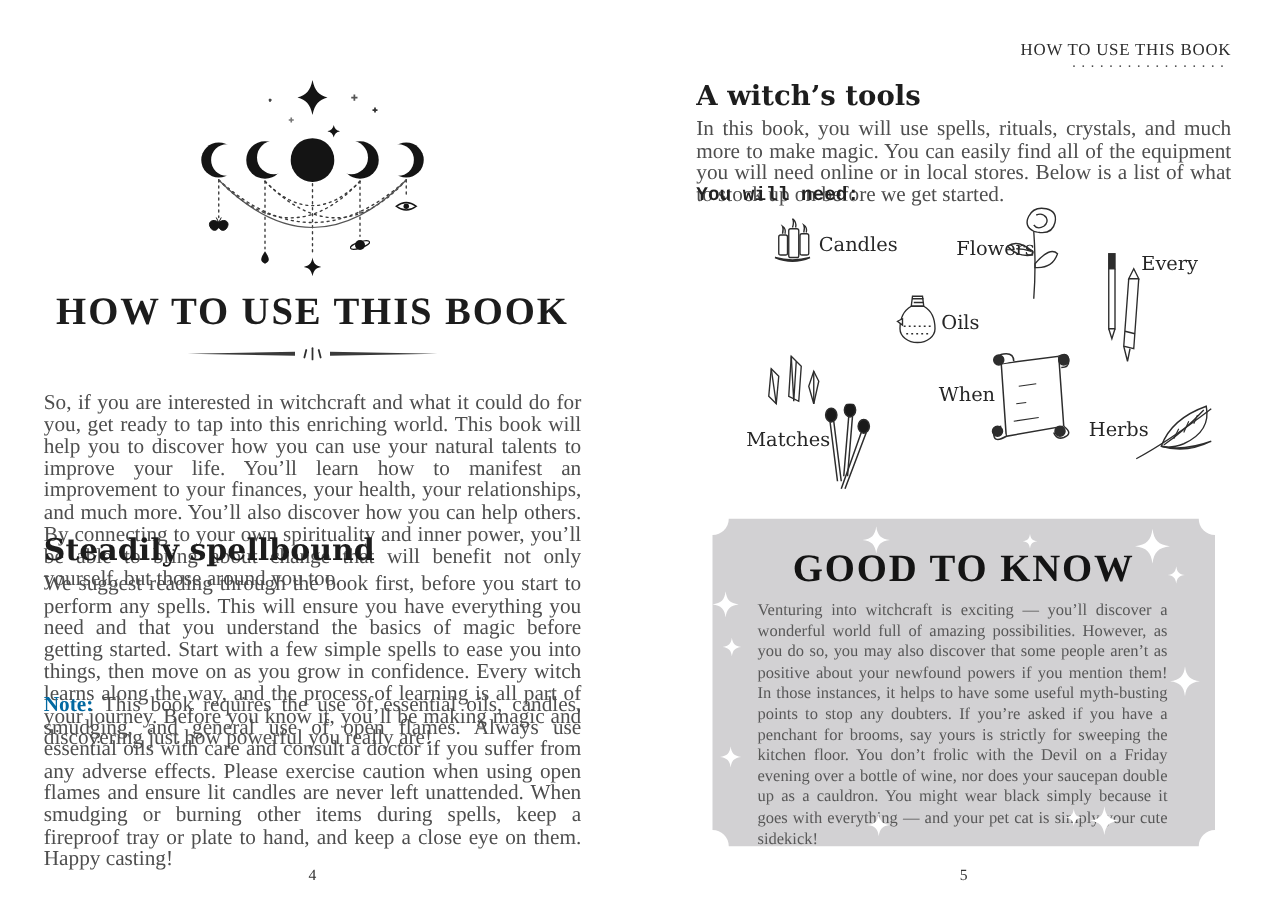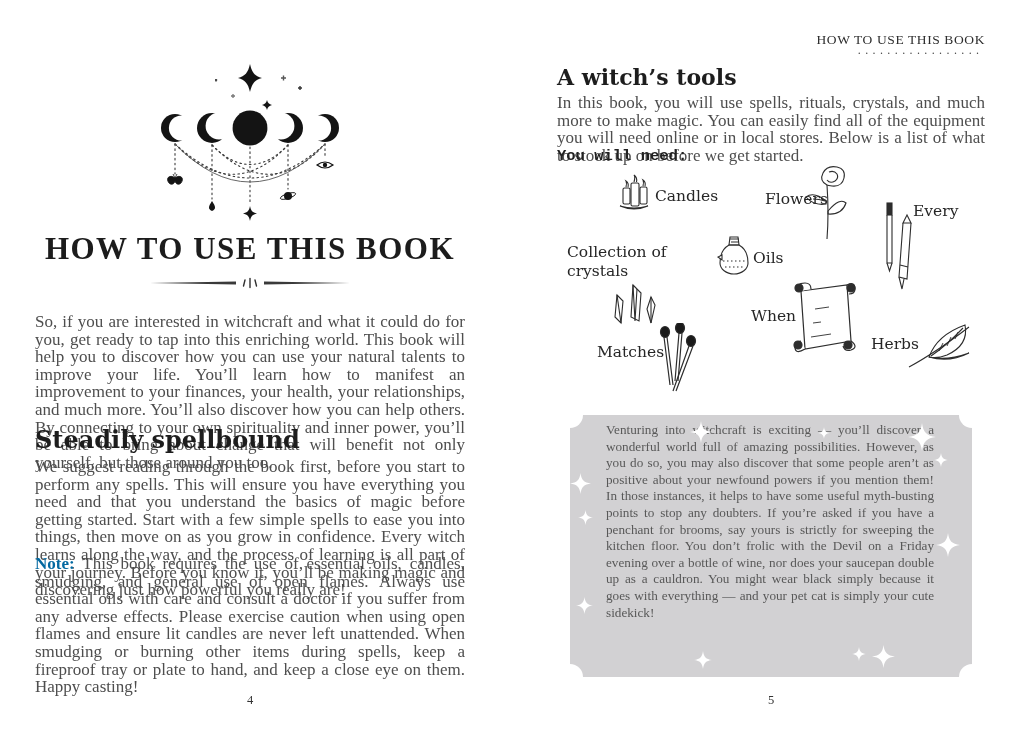--- a/index.html
+++ b/index.html
@@ -222,24 +222,20 @@
       <path d="M4 14 L4 62 L9 62 L9 14"></path>
       <path d="M4 62 L6.5 70 L9 62"></path>
       <path d="M20 22 l4 -8 l4 8 z"></path>
       <path d="M20 22 L16 76 L24 78 L28 22"></path>
       <path d="M17 64 L25 66"></path>
       <path d="M16 76 L19 88 L21 78"></path>
     </svg>
   </div>
   <div class="tool-label" style="left:356px; top:37px;">Every</div>
 
-  <div class="tool-label" style="left:10px; top:78px; line-height:19px;">
-    <div>Collection of</div>
-    <div>crystals</div>
-  </div>
   <div class="tool-icon" style="left:50px; top:112px;">
     <svg width="56" height="52" viewBox="0 0 56 52" fill="none" stroke="#2d2d2d" stroke-width="1.1">
       <path d="M10 18 L16 24 L14 46 L8 40 Z"></path>
       <path d="M10 18 L14 46"></path>
       <path d="M26 8 L34 16 L32 44 L24 40 Z"></path>
       <path d="M26 8 L28 44 M30 12 L28 44"></path>
       <path d="M44 20 L48 28 L44 46 L40 32 Z"></path>
       <path d="M44 20 L44 46"></path>
     </svg>
   </div>
@@ -349,16 +345,17 @@
       <svg width="14" height="14" viewBox="0 0 24 24">
         <path d="M12 0 C13 8 16 11 24 12 C16 13 13 16 12 24 C11 16 8 13 0 12 C8 11 11 8 12 0 Z" fill="#fff"></path>
       </svg>
     </div>
   <div class="sparkle" style="left:302px; top:230px;">
       <svg width="23" height="23" viewBox="0 0 24 24">
         <path d="M12 0 C13 8 16 11 24 12 C16 13 13 16 12 24 C11 16 8 13 0 12 C8 11 11 8 12 0 Z" fill="#fff"></path>
       </svg>
     </div>
 
+  <h2 class="gtk-title">GOOD TO KNOW</h2>
   <p class="gtk-body">Venturing into witchcraft is exciting — you’ll discover a wonderful world full of amazing possibilities. However, as you do so, you may also discover that some people aren’t as positive about your newfound powers if you mention them! In those instances, it helps to have some useful myth-busting points to stop any doubters. If you’re asked if you have a penchant for brooms, say yours is strictly for sweeping the kitchen floor. You don’t frolic with the Devil on a Friday evening over a bottle of wine, nor does your saucepan double up as a cauldron. You might wear black simply because it goes with everything — and your pet cat is simply your cute sidekick!</p>
 </div>
 
 <div class="abs pagenum pagenum-right">5</div>
 
 </body></html>

